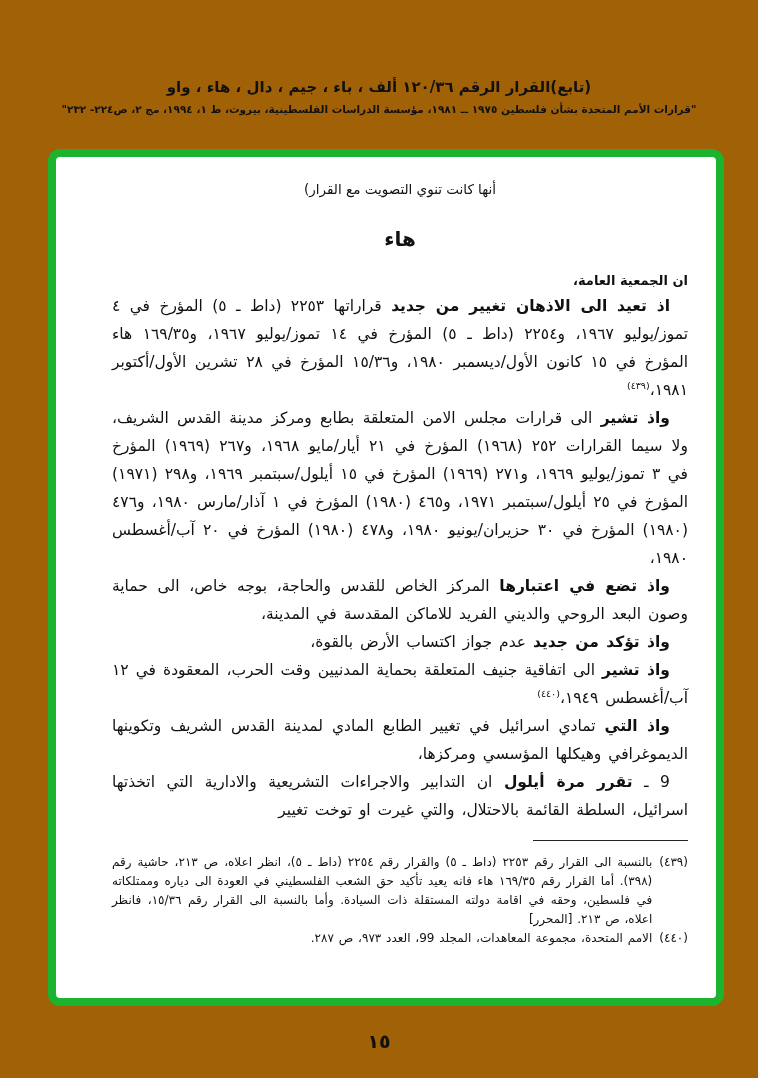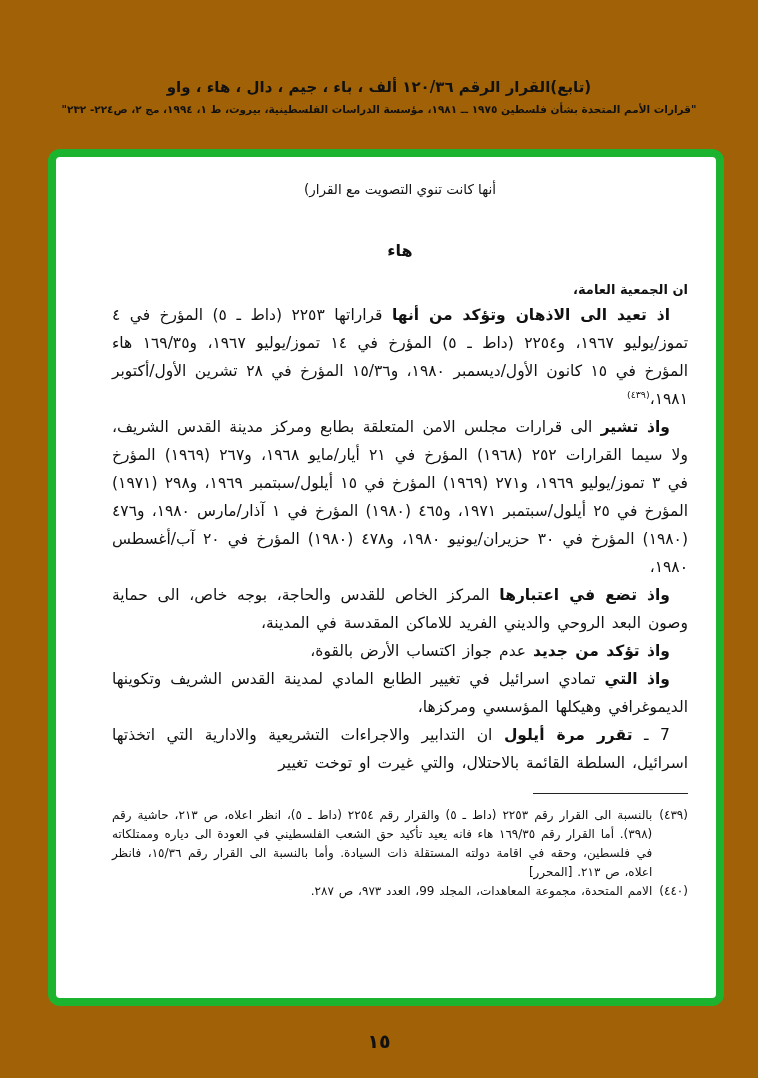--- a/index.html
+++ b/index.html
@@ -43,23 +43,23 @@
     background:#ffffff;
     padding:16px 28px 0 56px;
     overflow:hidden;
   }
   .intro-line {
     margin-top:8px;
     text-align:center;
     font-size:13.5px;
   }
   .section-heading {
-    margin-top:44px;
+    margin-top:30px;
     text-align:center;
-    font-size:16px;
+    font-size:20px;
     font-weight:700;
   }
   .opening-line {
     margin-top:22px;
     font-size:13px;
     font-weight:700;
   }
   .body-text { margin-top:4px; }
   .body-par {
     margin:0;
@@ -106,26 +106,27 @@
     <div class="doc-title">(تابع)القرار الرقم ١٢٠/٣٦ ألف ، باء ، جيم ، دال ، هاء ، واو</div>
     <div class="doc-source">"قرارات الأمم المتحدة بشأن فلسطين ١٩٧٥ ــ ١٩٨١، مؤسسة الدراسات الفلسطينية، بيروت، ط ١، ١٩٩٤، مج ٢، ص٢٢٤- ٢٣٢"</div>
   </div>
 
   <div class="green-box" style="border-color: rgb(28, 180, 46);">
     <div class="intro-line">أنها كانت تنوي التصويت مع القرار)</div>
     <div class="section-heading">هاء</div>
     <div class="opening-line">ان الجمعية العامة،</div>
 
     <div class="body-text" id="body-paragraphs">
-        <p class="body-par"><b>اذ تعيد الى الاذهان وتؤكد من أنها</b><span> قراراتها ٢٢٥٣ (داط ـ ٥) المؤرخ في ٤ تموز/يوليو ١٩٦٧، و٢٢٥٤ (داط ـ ٥) المؤرخ في ١٤ تموز/يوليو ١٩٦٧، و١٦٩/٣٥ هاء المؤرخ في ١٥ كانون الأول/ديسمبر ١٩٨٠، و١٥/٣٦ المؤرخ في ٢٨ تشرين الأول/أكتوبر ١٩٨١،</span><sup>(٤٣٩)</sup></p>
+        <p class="body-par"><b>اذ تعيد الى الاذهان تغيير من جديد</b><span> قراراتها ٢٢٥٣ (داط ـ ٥) المؤرخ في ٤ تموز/يوليو ١٩٦٧، و٢٢٥٤ (داط ـ ٥) المؤرخ في ١٤ تموز/يوليو ١٩٦٧، و١٦٩/٣٥ هاء المؤرخ في ١٥ كانون الأول/ديسمبر ١٩٨٠، و١٥/٣٦ المؤرخ في ٢٨ تشرين الأول/أكتوبر ١٩٨١،</span><sup>(٤٣٩)</sup></p>
         <p class="body-par"><b>واذ تشير</b><span> الى قرارات مجلس الامن المتعلقة بطابع ومركز مدينة القدس الشريف، ولا سيما القرارات ٢٥٢ (١٩٦٨) المؤرخ في ٢١ أيار/مايو ١٩٦٨، و٢٦٧ (١٩٦٩) المؤرخ في ٣ تموز/يوليو ١٩٦٩، و٢٧١ (١٩٦٩) المؤرخ في ١٥ أيلول/سبتمبر ١٩٦٩، و٢٩٨ (١٩٧١) المؤرخ في ٢٥ أيلول/سبتمبر ١٩٧١، و٤٦٥ (١٩٨٠) المؤرخ في ١ آذار/مارس ١٩٨٠، و٤٧٦ (١٩٨٠) المؤرخ في ٣٠ حزيران/يونيو ١٩٨٠، و٤٧٨ (١٩٨٠) المؤرخ في ٢٠ آب/أغسطس ١٩٨٠،</span></p>
         <p class="body-par"><b>واذ تضع في اعتبارها</b><span> المركز الخاص للقدس والحاجة، بوجه خاص، الى حماية وصون البعد الروحي والديني الفريد للاماكن المقدسة في المدينة،</span></p>
         <p class="body-par"><b>واذ تؤكد من جديد</b><span> عدم جواز اكتساب الأرض بالقوة،</span></p>
+        <p class="body-par"><b>واذ تشير</b><span> الى اتفاقية جنيف المتعلقة بحماية المدنيين وقت الحرب، المعقودة في ١٢ آب/أغسطس ١٩٤٩،</span><sup>(٤٤٠)</sup></p>
         <p class="body-par"><b>واذ التي</b><span> تمادي اسرائيل في تغيير الطابع المادي لمدينة القدس الشريف وتكوينها الديموغرافي وهيكلها المؤسسي ومركزها،</span></p>
-        <p class="body-par"><span>7 ـ </span><b>تقرر مرة أيلول</b><span> ان التدابير والاجراءات التشريعية والادارية التي اتخذتها اسرائيل، السلطة القائمة بالاحتلال، والتي غيرت او توخت تغيير</span></p>
+        <p class="body-par"><span>9 ـ </span><b>تقرر مرة أيلول</b><span> ان التدابير والاجراءات التشريعية والادارية التي اتخذتها اسرائيل، السلطة القائمة بالاحتلال، والتي غيرت او توخت تغيير</span></p>
       </div>
 
     <div class="fn-rule"></div>
 
     <div id="footnotes">
         <div class="footnote">
           <span class="fn-marker">(٤٣٩)</span>
           <span class="fn-text">بالنسبة الى القرار رقم ٢٢٥٣ (داط ـ ٥) والقرار رقم ٢٢٥٤ (داط ـ ٥)، انظر اعلاه، ص ٢١٣، حاشية رقم (٣٩٨). أما القرار رقم ١٦٩/٣٥ هاء فانه يعيد تأكيد حق الشعب الفلسطيني في العودة الى دياره وممتلكاته في فلسطين، وحقه في اقامة دولته المستقلة ذات السيادة. وأما بالنسبة الى القرار رقم ١٥/٣٦، فانظر اعلاه، ص ٢١٣. [المحرر]</span>
         </div>
         <div class="footnote">

